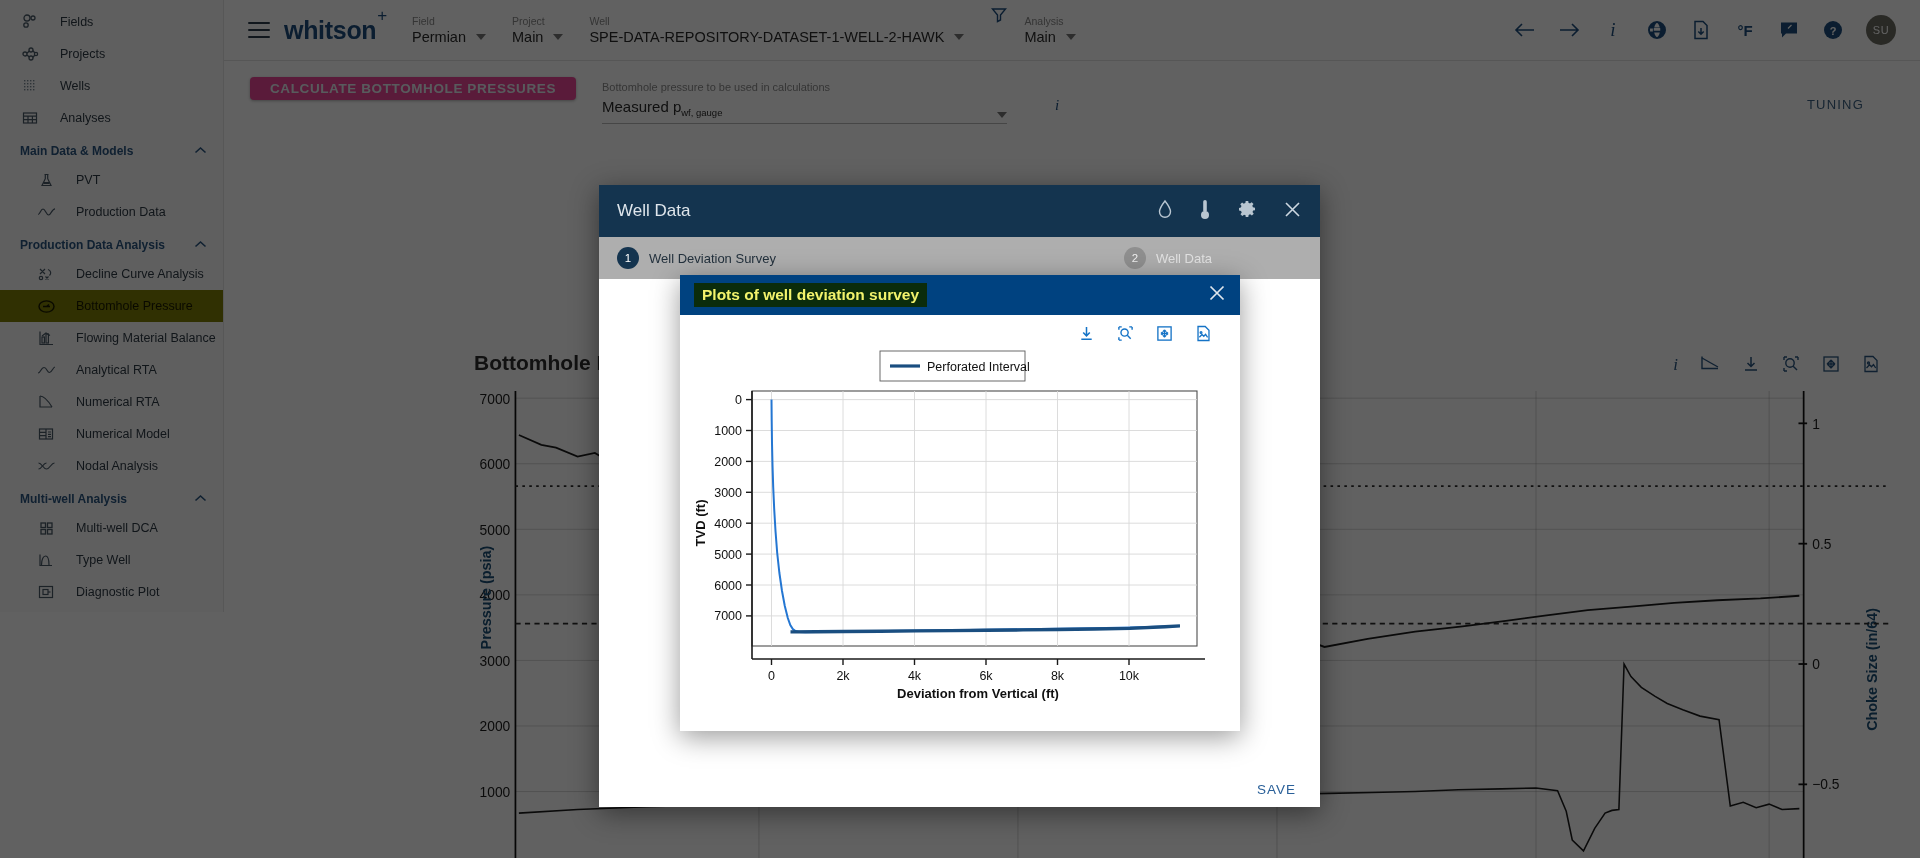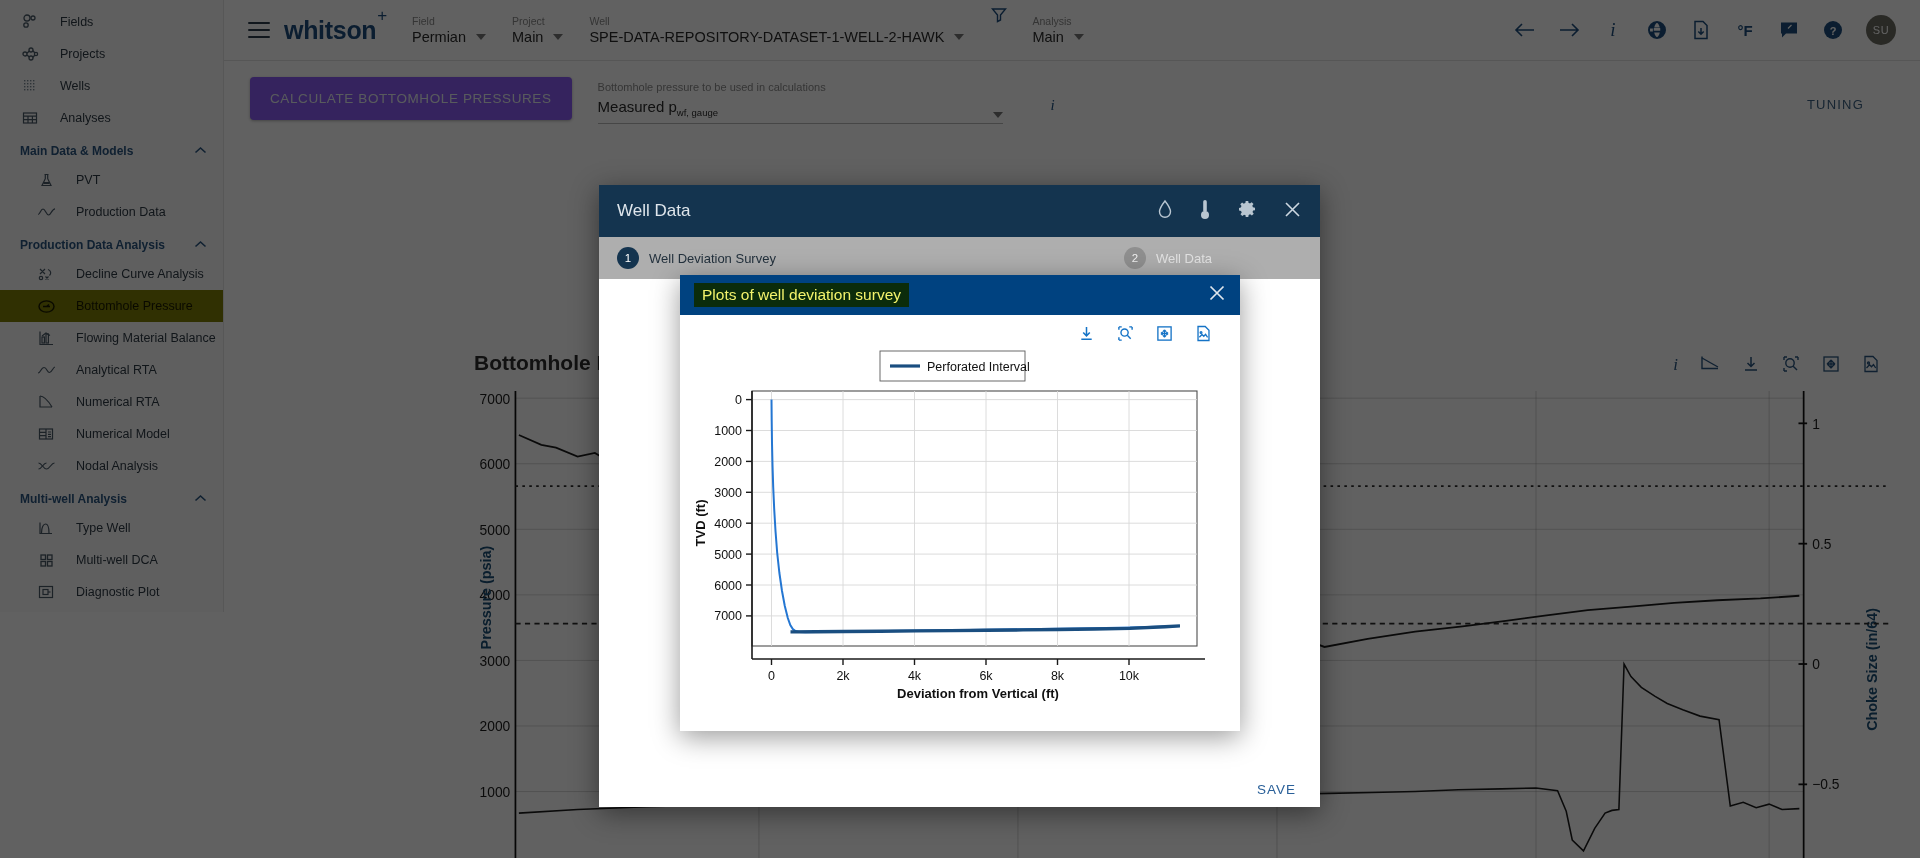--- a/index.html
+++ b/index.html
@@ -59,22 +59,22 @@
   .avatar {
     width: 30px; height: 30px; border-radius: 50%; background:#6d6d63; color:#fff;
     display:flex;align-items:center;justify-content:center; font-size:11px; letter-spacing:0.5px;
   }
   .filter-ic { color:#1d4e7e; margin-right: 4px; align-self:flex-start; margin-top:6px;}
 
   
   .content { position: absolute; left: 224px; top: 61px; right: 0; bottom: 0; background: #fff; }
   .calcrow { display:flex; align-items:flex-start; padding: 16px 26px 0 26px; gap: 26px; }
   .btn-primary {
-    background: #8b5cf6; color: #e8eef3; border: none; border-radius: 4px;
-    font-size: 13.5px; letter-spacing: 0.6px; padding: 14px 20px; font-weight: 400;
+    background: #ec4899; color: #e8eef3; border: none; border-radius: 4px;
+    font-size: 13.5px; letter-spacing: 0.6px; padding: 4px 20px; font-weight: 700;
     box-shadow: 0 1px 3px rgba(0,0,0,0.3);
   }
   .field-wrap { width: 405px; padding-top: 4px; }
   .field-cap { font-size: 11px; color: #8c8c8c; margin-bottom: 5px; }
   .field-select {
     display:flex; align-items:flex-end; justify-content:space-between;
     border-bottom: 1px solid #b9b9b9; padding-bottom: 5px; font-size: 15px; color: #2b2b2b;
   }
   .field-select sub { font-size: 9.5px; }
   .info-i { font-size: 15px; color:#1d4e7e; font-style: italic; font-family:"Liberation Serif",serif; margin-left:22px; margin-top:20px;}
@@ -111,21 +111,21 @@
   .mwd-body { position:relative; height: calc(622px - 52px - 42px); background:#fff; }
   .tbl { position:absolute; left: 176px; top: 200px; width: 362px; font-size:13.5px; color:#333; border-collapse:collapse; }
   .tbl td { border:1px solid #d8d8d8; text-align:center; padding: 6px 0; }
   .save-row { position:absolute; right: 24px; bottom: 10px; color:#2a6099; font-size:13.5px; letter-spacing:1px; font-weight:500; }
 
   
   .modal-plots {
     position:absolute; left: 680px; top: 275px; width: 560px; height: 456px;
     background:#fff; box-shadow: 0 6px 26px rgba(0,0,0,0.40); z-index: 60;
   }
-  .mp-head { height:40px; background:#004280; display:flex; align-items:center; padding: 0 14px; }
+  .mp-head { height:40px; background:#004280; display:flex; align-items:center; padding: 0 14px; font-weight: bold; }
   .mp-title { background:#0b2c0b; color:#f3f36c; font-size:15.5px; padding: 3px 8px; }
   .mp-close { margin-left:auto; color:#dfe6ec; font-size:18px; }
   .mp-toolbar { display:flex; justify-content:flex-end; gap:22px; padding: 10px 28px 0 0; color:#1573c6; }
   .plot-area { position:relative; width:100%; height: 380px; }
   .plot-area svg { width:100%; height:100%; }
   svg text { font-family: "Liberation Sans", sans-serif; }
 </style>
 </head>
 <body>
 
@@ -299,37 +299,37 @@
       <div class="sect-head">
         <span>Multi-well Analysis</span>
         <span class="chev">
           <svg width="13" height="9" viewBox="0 0 13 9" fill="none" stroke="#2a5680" stroke-width="1.6">
               <path d="M1.5 6.5 6.5 2l5 4.5"></path>
             </svg>
         </span>
       </div>
       <div class="nav-item sub">
         <span class="ic">
-          <svg width="18" height="16" viewBox="0 0 18 16" fill="none" stroke="#4a5a68" stroke-width="1.2">
-            <path d="M3 2.5v11h12"></path>
-              <path d="M4.5 13C4.5 7 6.5 4 8.5 4s3.5 3.5 3.5 9"></path>
-          </svg>
-        </span>
-        <span class="lbl">Type Well</span>
-      </div>
-      <div class="nav-item sub">
-        <span class="ic">
           <svg width="17" height="17" viewBox="0 0 17 17" fill="none" stroke="#4a5a68" stroke-width="1.3">
             <rect x="3" y="3" width="4.5" height="4.5"></rect>
               <rect x="9.5" y="3" width="4.5" height="4.5"></rect>
               <rect x="3" y="9.5" width="4.5" height="4.5"></rect>
               <rect x="9.5" y="9.5" width="4.5" height="4.5"></rect>
           </svg>
         </span>
         <span class="lbl">Multi-well DCA</span>
+      </div>
+      <div class="nav-item sub">
+        <span class="ic">
+          <svg width="18" height="16" viewBox="0 0 18 16" fill="none" stroke="#4a5a68" stroke-width="1.2">
+            <path d="M3 2.5v11h12"></path>
+              <path d="M4.5 13C4.5 7 6.5 4 8.5 4s3.5 3.5 3.5 9"></path>
+          </svg>
+        </span>
+        <span class="lbl">Type Well</span>
       </div>
       <div class="nav-item sub">
         <span class="ic">
           <svg width="18" height="18" viewBox="0 0 18 18" fill="none" stroke="#4a5a68" stroke-width="1.2">
             <rect x="2.5" y="3.5" width="13" height="11"></rect>
               <rect x="6" y="6.5" width="5" height="5"></rect>
               <path d="M11 9h2.5"></path>
           </svg>
         </span>
         <span class="lbl">Diagnostic Plot</span>
@@ -386,21 +386,21 @@
             <span class="caret"></span>
           </div>
       </div>
 
       <div class="filter-ic">
         <svg width="18" height="18" viewBox="0 0 18 18" fill="none" stroke="#1d4e7e" stroke-width="1.4">
             <path d="M2.5 3h13l-5 6v5l-3 1.5V9z"></path>
           </svg>
       </div>
 
-      <div class="selgroup" style="margin-left:20px;">
+      <div class="selgroup" style="margin-left:12px;">
         <div class="cap">Analysis</div>
         <div class="selval">
             <span>Main</span>
             <span class="caret"></span>
           </div>
       </div>
 
       <div class="topicons">
         <span class="ti">
             <svg width="22" height="16" viewBox="0 0 22 16" fill="none" stroke="#1d4e7e" stroke-width="1.6">

